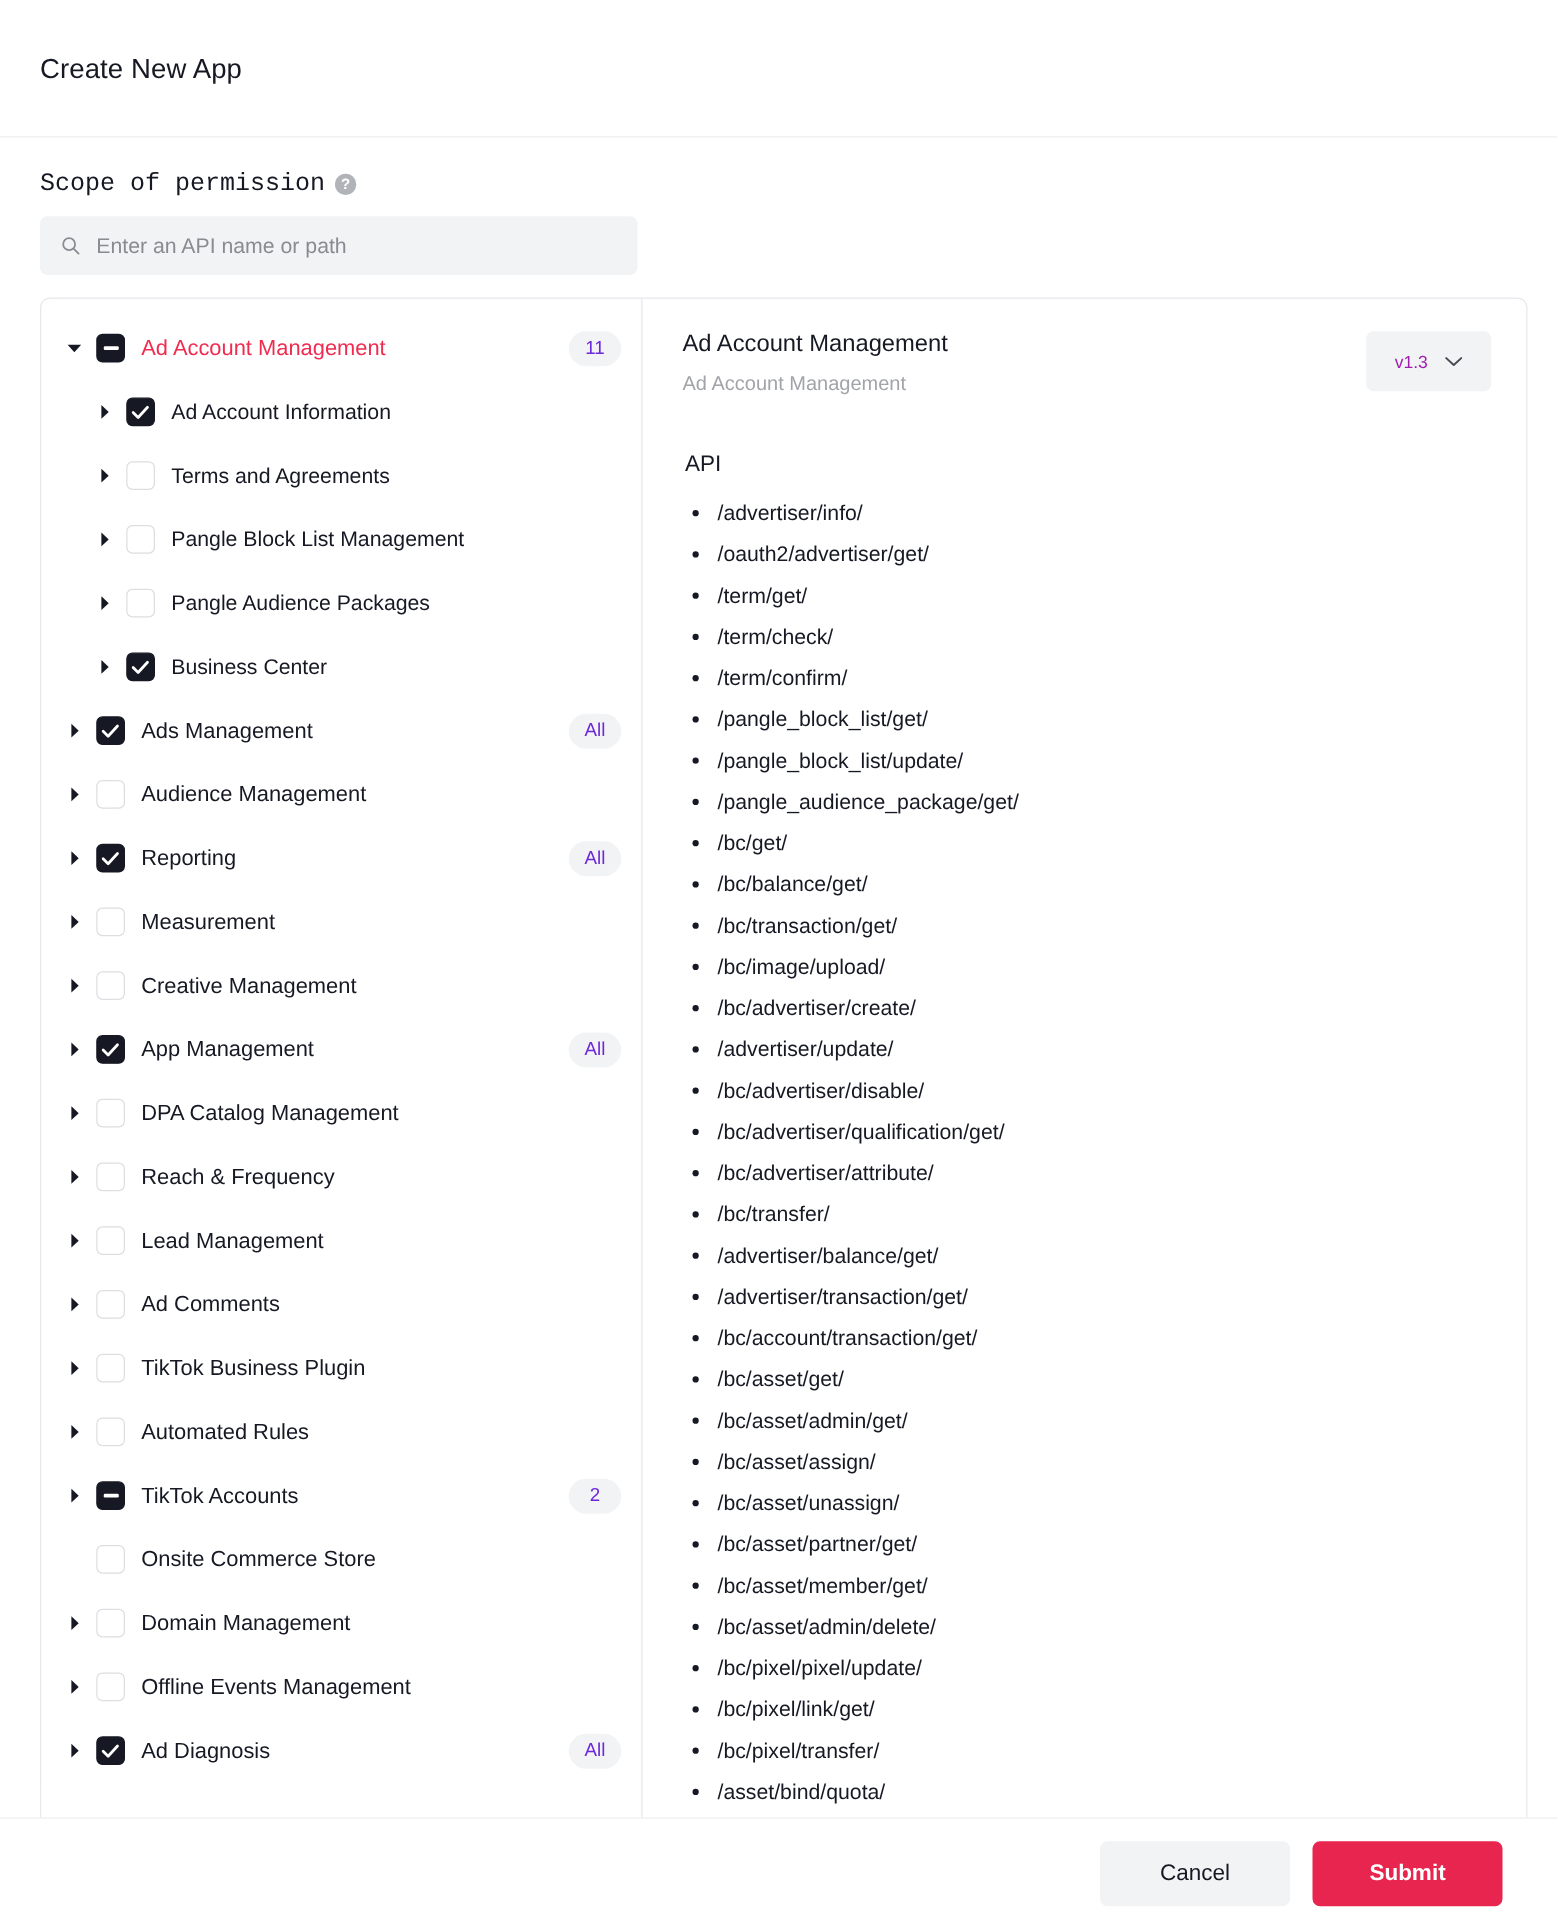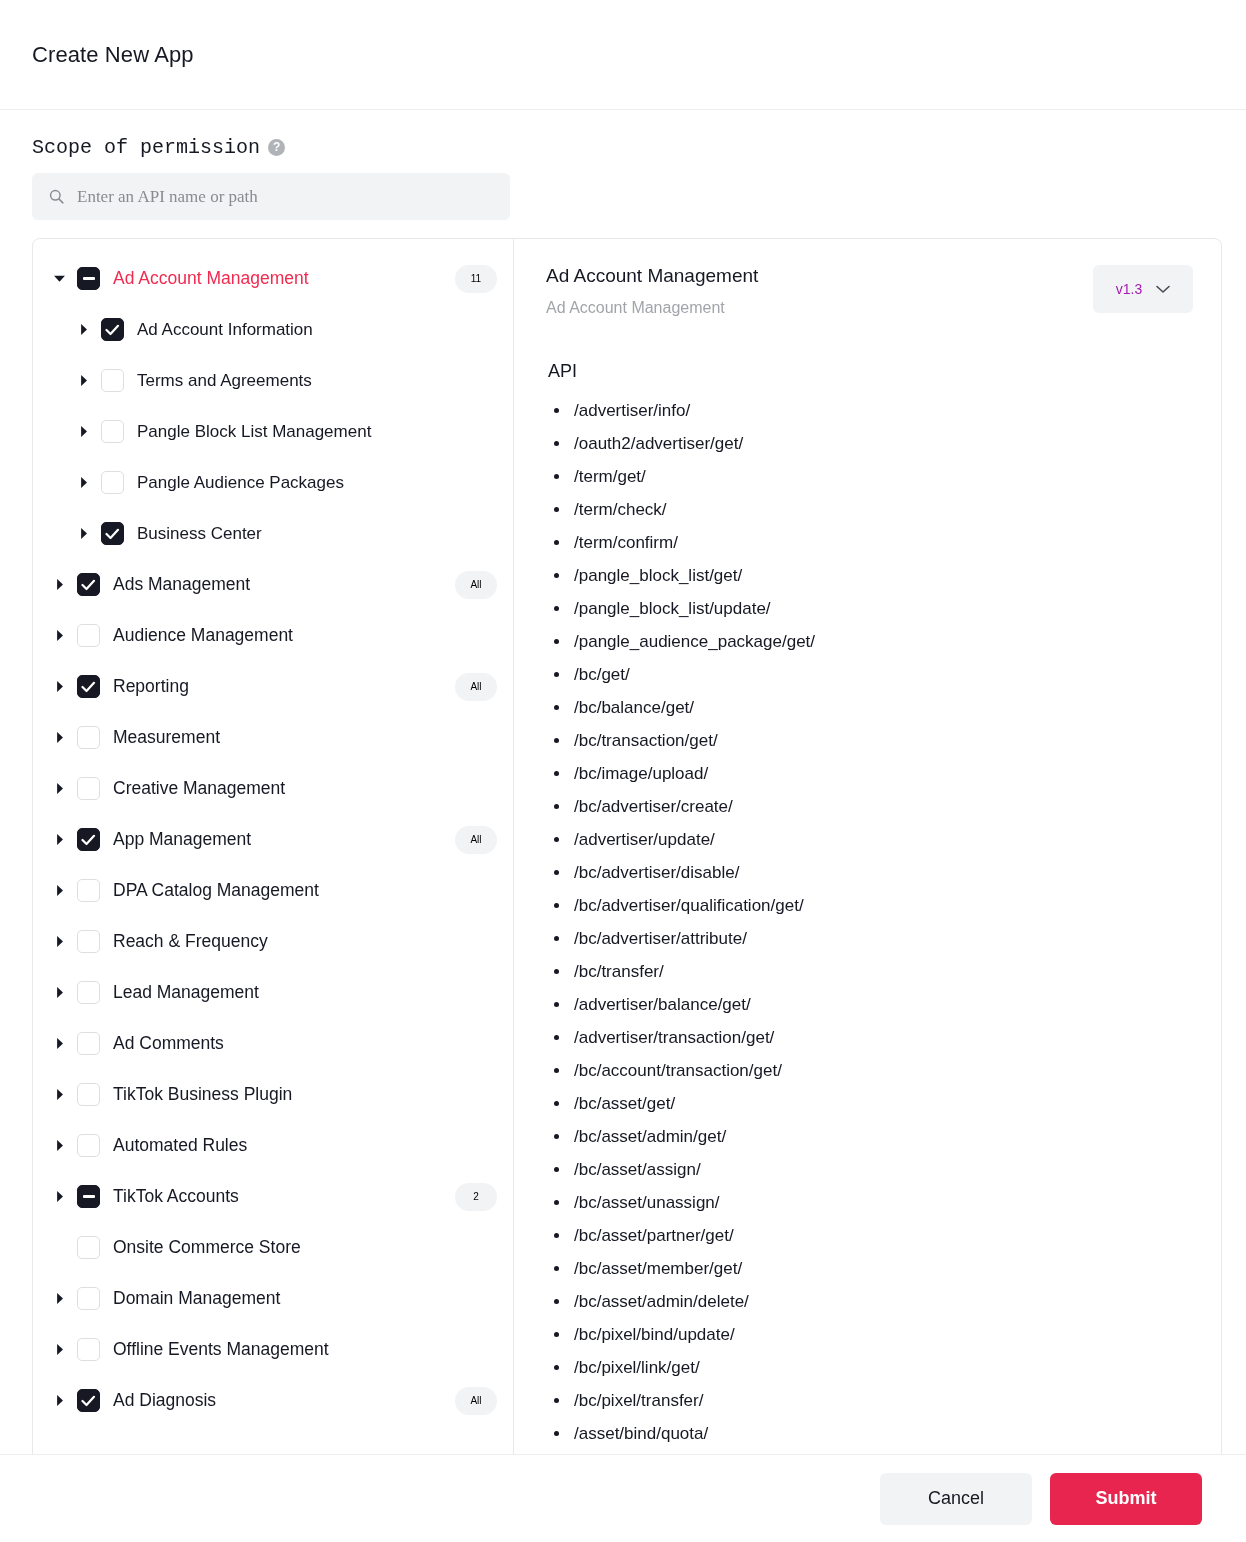--- a/index.html
+++ b/index.html
@@ -38,21 +38,21 @@
 
   .search-wrap {
     width: 478px; height: 47px;
     background: #f2f3f5; border-radius: 6px;
     display: flex; align-items: center; gap: 10px;
     padding: 0 16px; margin-bottom: 18px;
   }
   .search-icon { width: 17px; height: 17px; flex: none; }
   .search-input {
     border: 0; outline: 0; background: transparent;
-    font-family: Liberation Serif, serif;
+    font-family: Liberation Sans, sans-serif;
     font-size: 17px; color: #161823; width: 100%;
   }
   .search-input::placeholder { color: #8a8b91; }
 
   
   .split {
     display: flex;
     width: 1190px;
     border: 1px solid #e6e8eb;
     border-radius: 8px;
@@ -101,21 +101,21 @@
 
   .tree-label { font-size: 17px; color: #161823; white-space: nowrap; }
   .tree-row.lvl0 .tree-label { font-size: 17.5px; }
   .tree-row.active .tree-label { color: #f02b50; }
 
   .badge {
     margin-left: auto;
     min-width: 42px; height: 28px;
     background: #f2f3f5; border-radius: 14px;
     display: flex; align-items: center; justify-content: center;
-    font-size: 10px; color: #000000; padding: 0 12px;
+    font-size: 15px; color: #6d28d9; padding: 0 12px;
   }
 
   
   .detail-pane {
     flex: 1; padding: 26px 28px 20px 32px;
     overflow: hidden; position: relative;
   }
   .detail-head { display: flex; align-items: flex-start; }
   .detail-title { font-size: 19px; color: #161823; margin-bottom: 12px; }
   .detail-sub { font-size: 16px; color: #a2a4a9; }
@@ -464,21 +464,21 @@
             <li>/advertiser/balance/get/</li>
             <li>/advertiser/transaction/get/</li>
             <li>/bc/account/transaction/get/</li>
             <li>/bc/asset/get/</li>
             <li>/bc/asset/admin/get/</li>
             <li>/bc/asset/assign/</li>
             <li>/bc/asset/unassign/</li>
             <li>/bc/asset/partner/get/</li>
             <li>/bc/asset/member/get/</li>
             <li>/bc/asset/admin/delete/</li>
-            <li>/bc/pixel/bind/update/</li>
+            <li>/bc/pixel/pixel/update/</li>
             <li>/bc/pixel/link/get/</li>
             <li>/bc/pixel/transfer/</li>
             <li>/asset/bind/quota/</li>
             <li>/bc/partner/asset/get/</li>
           </ul>
       </div>
     </div>
   </div>
 
   <div class="modal-footer">

